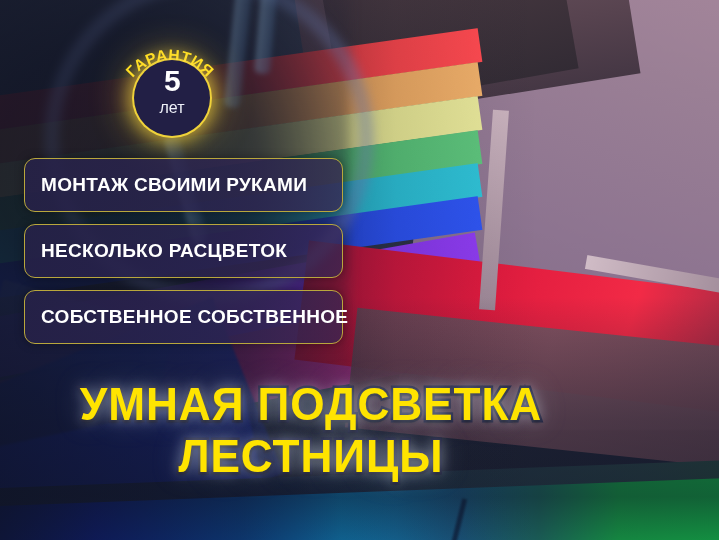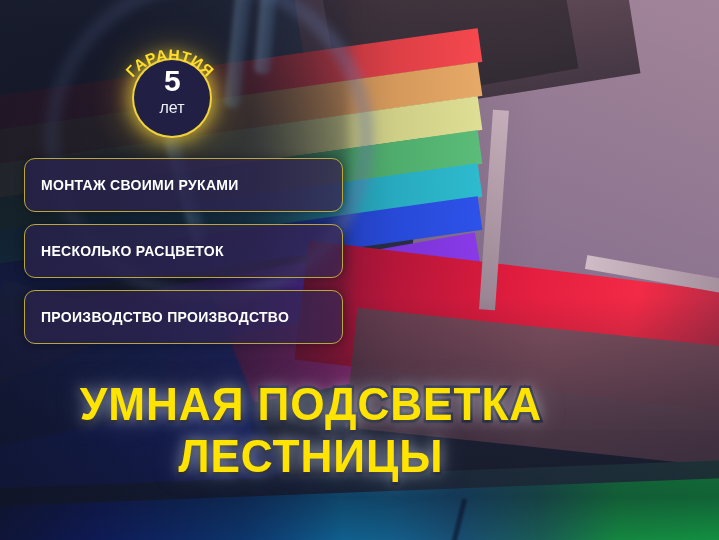--- a/index.html
+++ b/index.html
@@ -176,21 +176,21 @@
     background:linear-gradient(100deg, rgba(38,33,72,.88) 0%, rgba(44,36,80,.80) 55%, rgba(58,38,84,.72) 100%);
     display:flex; align-items:center;
     box-shadow:0 0 10px rgba(0,0,0,.35);
   }
   .card1 { top:158px; }
   .card2 { top:224px; }
   .card3 { top:290px; }
   .card-label {
     padding-left:16px;
     color:#ffffff;
-    font-size:14px;
+    font-size:19px;
     font-weight:bold;
     letter-spacing:.3px;
     white-space:nowrap;
   }
 
   
   .headline {
     position:absolute; left:0; top:380px; width:622px;
     text-align:center;
     line-height:1.02;
@@ -281,21 +281,21 @@
     <div class="badge-unit">лет</div>
   </div>
 
   <div class="card card1">
     <span class="card-label">МОНТАЖ СВОИМИ РУКАМИ</span>
   </div>
   <div class="card card2">
     <span class="card-label">НЕСКОЛЬКО РАСЦВЕТОК</span>
   </div>
   <div class="card card3">
-    <span class="card-label">ПРОИЗВОДСТВО ПРОИЗВОДСТВО</span>
+    <span class="card-label">СОБСТВЕННОЕ СОБСТВЕННОЕ</span>
   </div>
 
   <div class="headline">
     <span class="hl-line">УМНАЯ ПОДСВЕТКА</span>
     <span class="hl-line">ЛЕСТНИЦЫ</span>
   </div>
 
 
 </div>
 

